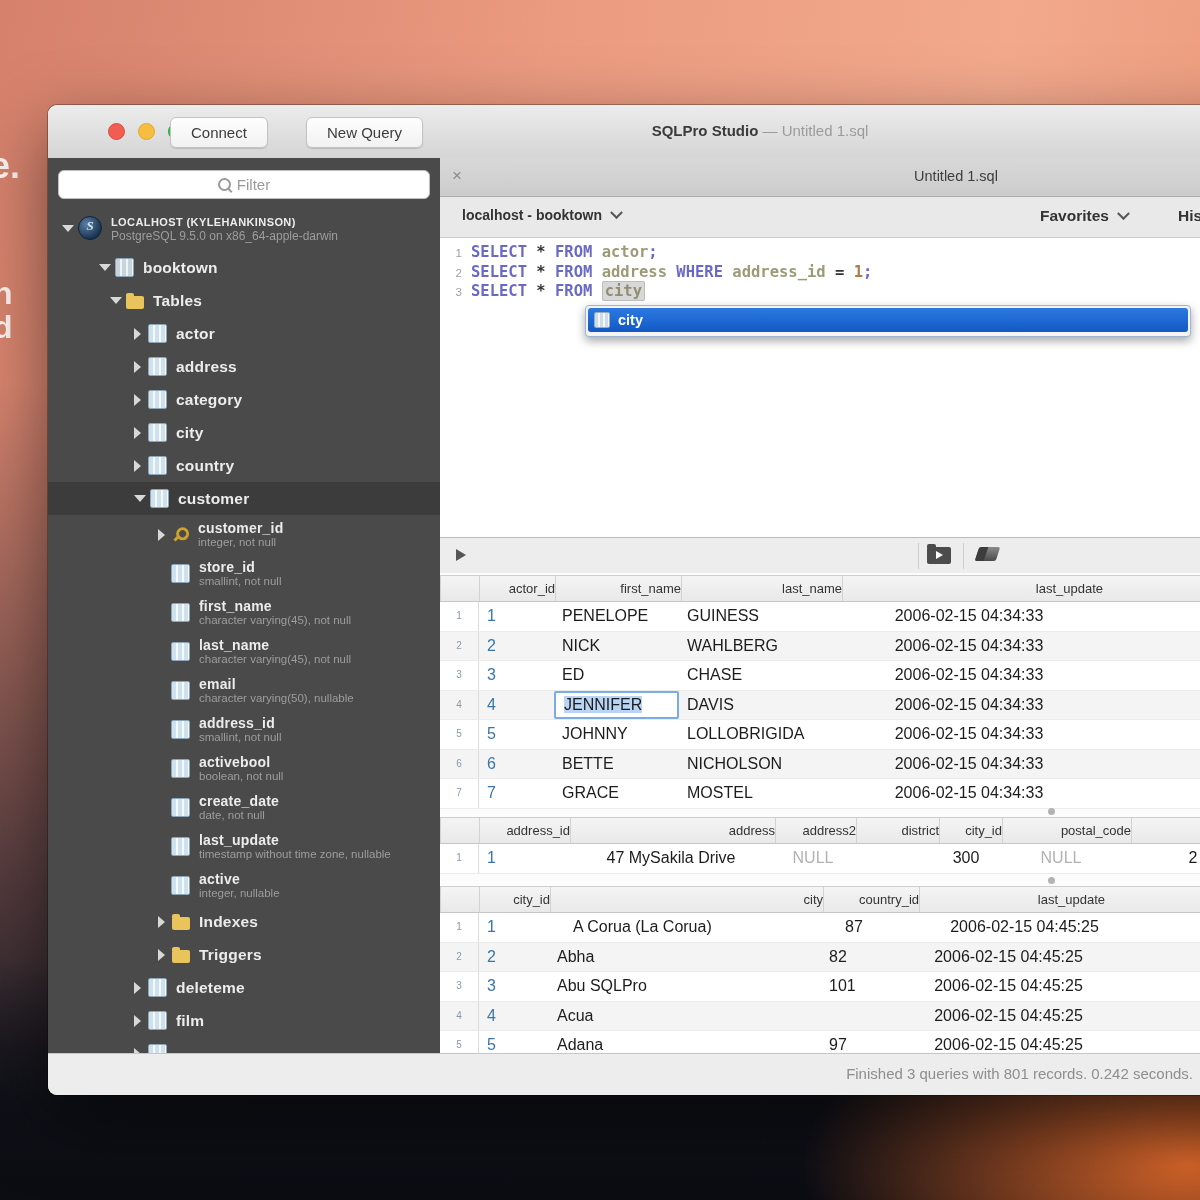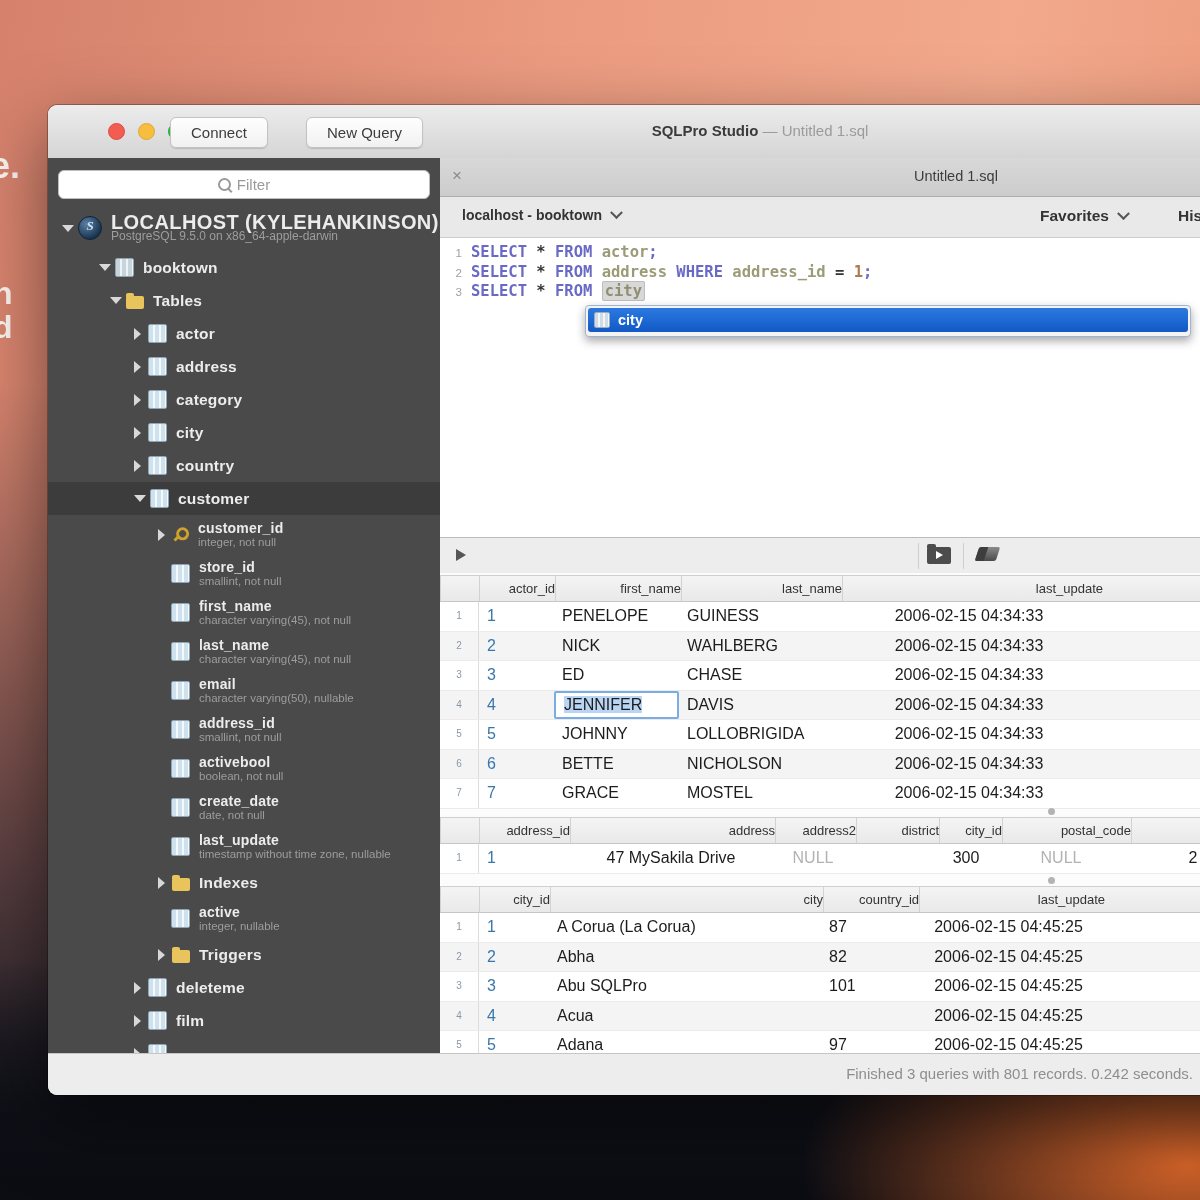--- a/index.html
+++ b/index.html
@@ -70,21 +70,21 @@
   .ticon.key::before{content:"";position:absolute;left:3px;top:0;width:7px;height:7px;
     border:3px solid #cfa22b;border-radius:50%;}
   .ticon.key::after{content:"";position:absolute;left:7px;top:11px;width:3px;height:6px;background:#cfa22b;}
   .ticon.server{width:22px;height:22px;border-radius:50%;border:1px solid #0e2439;
     background:radial-gradient(circle at 35% 32%, #5d81a6, #18334f 72%);position:relative;}
   .ticon.server::after{content:"S";position:absolute;left:0;top:1px;width:100%;text-align:center;
     color:#cfe2f2;font:italic bold 13px "Liberation Serif",serif;}
   .tlabel{color:#ececec;font-size:15.5px;font-weight:600;letter-spacing:.2px;}
   .two .tlabel,.header .tlabel{display:block;line-height:16px;font-size:14px;font-weight:700;}
   .tsub{display:block;color:#9d9d9d;font-size:11.5px;line-height:13px;font-weight:400;}
-  .header .tlabel{font-size:20px;letter-spacing:.4px;}
+  .header .tlabel{font-size:11px;letter-spacing:.4px;}
   .header .tsub{font-size:12px;}
 
   
   .tabbar{position:absolute;left:392px;top:53px;width:1032px;height:38px;
     background:linear-gradient(#d8d8d8,#cccccc);border-bottom:1px solid #adadad;}
   .tab-close{position:absolute;left:12px;top:8px;font-size:17px;color:#8b8b8b;line-height:20px;}
   .tab-label{position:absolute;width:100%;text-align:center;top:10px;font-size:14.5px;color:#3d3d3d;font-weight:500;}
   .qtoolbar{position:absolute;left:392px;top:92px;width:1032px;height:40px;background:#e9e9e9;
     border-bottom:1px solid #cdcdcd;}
   .conn{position:absolute;left:22px;top:10px;font-size:14px;font-weight:700;color:#333;}
@@ -296,32 +296,32 @@
             </span>
           </div>
           <div class="tree-row two" style="padding-left: 110px;">
             <span class="disc none"></span>
             <span class="ticon table"></span>
             <span class="ttext">
               <span class="tlabel">last_update</span>
               <span class="tsub">timestamp without time zone, nullable</span>
             </span>
           </div>
+          <div class="tree-row two" style="padding-left: 110px;">
+            <span class="disc none"></span>
+            <span class="ticon table"></span>
+            <span class="ttext">
+              <span class="tlabel">active</span>
+              <span class="tsub">integer, nullable</span>
+            </span>
+          </div>
           <div class="tree-row plain" style="padding-left: 110px;">
             <span class="disc right"></span>
             <span class="ticon folder"></span>
             <span class="ttext"><span class="tlabel">Indexes</span></span>
-          </div>
-          <div class="tree-row two" style="padding-left: 110px;">
-            <span class="disc none"></span>
-            <span class="ticon table"></span>
-            <span class="ttext">
-              <span class="tlabel">active</span>
-              <span class="tsub">integer, nullable</span>
-            </span>
           </div>
           <div class="tree-row plain" style="padding-left: 110px;">
             <span class="disc right"></span>
             <span class="ticon folder"></span>
             <span class="ttext"><span class="tlabel">Triggers</span></span>
           </div>
           <div class="tree-row plain" style="padding-left: 86px;">
             <span class="disc right"></span>
             <span class="ticon table"></span>
             <span class="ttext"><span class="tlabel">deleteme</span></span>
@@ -459,21 +459,21 @@
         <div class="hrow">
           <span class="hcell corner"></span>
           <span class="hcell" style="width: 70px; flex: 0 0 70px;">city_id</span>
           <span class="hcell" style="width: 272px; flex: 0 0 272px;">city</span>
           <span class="hcell" style="width: 95px; flex: 0 0 95px;">country_id</span>
           <span class="hcell" style="width: 185px; flex: 0 0 185px;">last_update</span>
         </div>
         <div class="drow">
           <span class="rnum">1</span>
           <span class="dcell idcol" style="width: 70px; flex: 0 0 70px;">1</span>
-          <span class="dcell" style="width: 272px; flex: 0 0 272px;">A Corua (La Corua)</span>
+          <span class="dcell" style="width: 272px; flex: 0 0 272px; margin-left: 16px;">A Corua (La Corua)</span>
           <span class="dcell" style="width: 95px; flex: 0 0 95px;">87</span>
           <span class="dcell center" style="width: 185px; flex: 0 0 185px;">2006-02-15 04:45:25</span>
         </div>
         <div class="drow alt">
           <span class="rnum">2</span>
           <span class="dcell idcol" style="width: 70px; flex: 0 0 70px;">2</span>
           <span class="dcell" style="width: 272px; flex: 0 0 272px;">Abha</span>
           <span class="dcell" style="width: 95px; flex: 0 0 95px;">82</span>
           <span class="dcell center" style="width: 185px; flex: 0 0 185px;">2006-02-15 04:45:25</span>
         </div>

